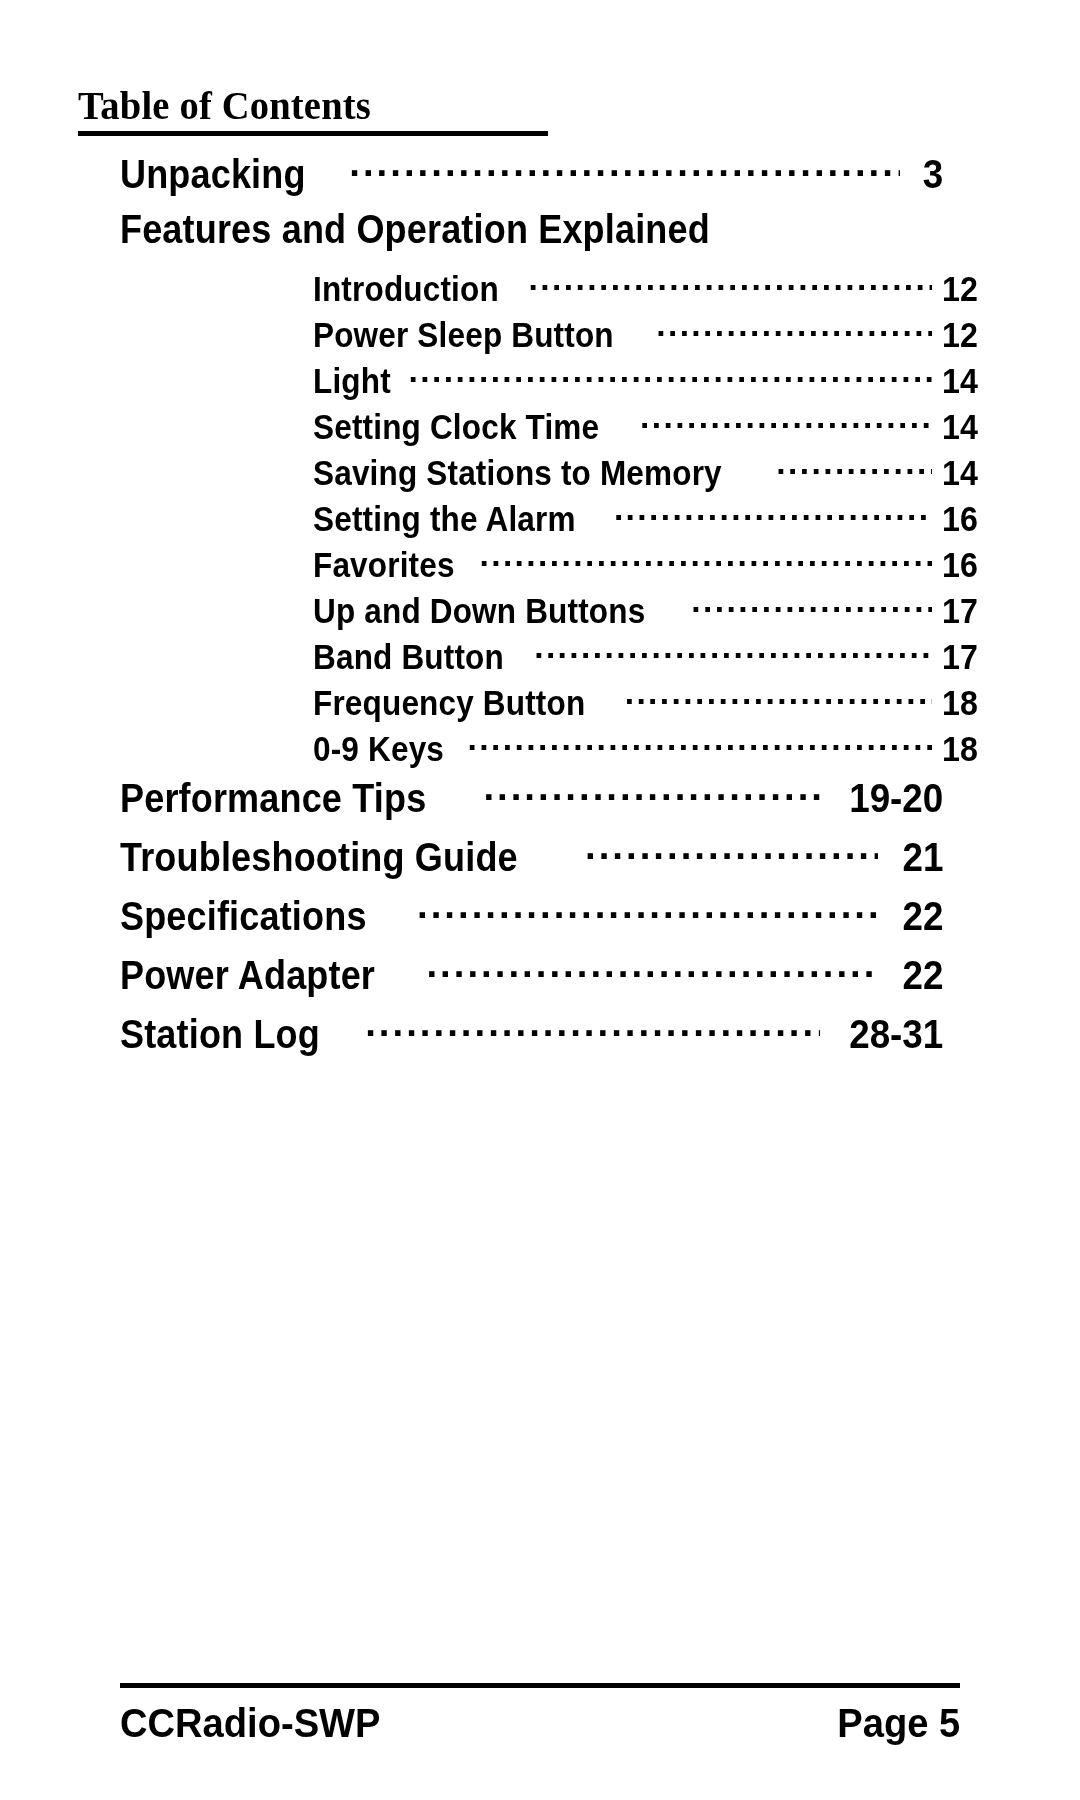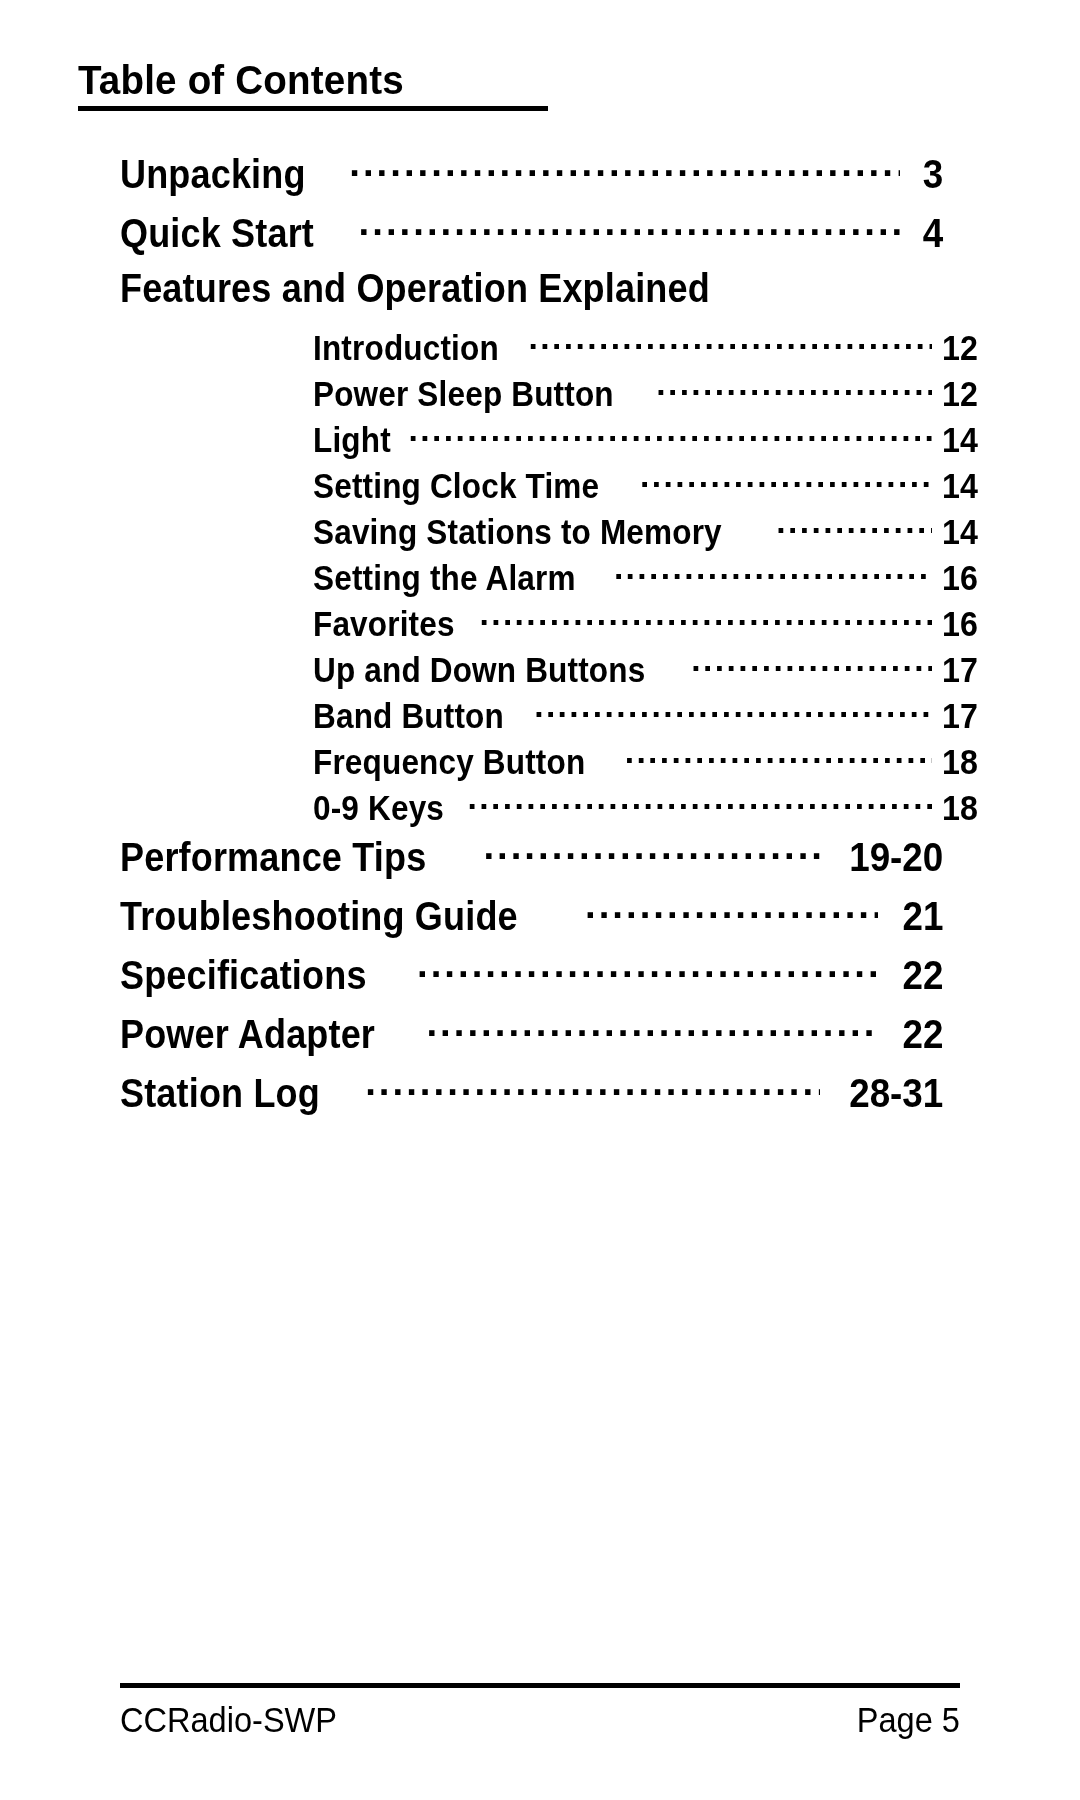--- a/index.html
+++ b/index.html
@@ -18,22 +18,23 @@
 
   .page {
     position: absolute;
     inset: 0;
   }
 
   
   .toc-title-block {
     position: absolute;
     left: 78px;
-    top: 59px;
+    top: 84px;
     width: 470px;
+    font-family: Liberation Serif, serif;
   }
   .toc-title {
     font-size: 41px;
     font-weight: 700;
     letter-spacing: 0.2px;
     line-height: 1.05;
     transform: scaleX(0.94);
     transform-origin: left center;
     white-space: nowrap;
   }
@@ -128,22 +129,22 @@
     background: #000;
   }
   .footer {
     position: absolute;
     left: 120px;
     top: 1700px;
     width: 840px;
     display: flex;
     justify-content: space-between;
     align-items: baseline;
-    font-size: 35px;
-    font-weight: 400;
+    font-size: 41px;
+    font-weight: 700;
   }
   .footer-left, .footer-right {
     transform: scaleX(0.93);
   }
   .footer-left { transform-origin: left center; }
   .footer-right { transform-origin: right center; }
 </style>
 </head>
 <body>
 
@@ -153,25 +154,20 @@
     <div class="toc-title">Table of Contents</div>
     <div class="toc-title-rule"></div>
   </div>
 
   <div class="toc-list" id="toc-list">
       <div class="toc-row lvl1">
         <span class="toc-label">Unpacking</span>
         <span class="toc-leader"></span>
         <span class="toc-page">3</span>
       </div>
-      <div class="toc-row lvl1">
-        <span class="toc-label">Quick Start</span>
-        <span class="toc-leader"></span>
-        <span class="toc-page">4</span>
-      </div>
       <div class="toc-row lvl1 no-leader">
         <span class="toc-label">Features and Operation Explained</span>
       </div>
       <div class="toc-row lvl2">
         <span class="toc-label">Introduction</span>
         <span class="toc-leader"></span>
         <span class="toc-page">12</span>
       </div>
       <div class="toc-row lvl2">
         <span class="toc-label">Power Sleep Button</span>

